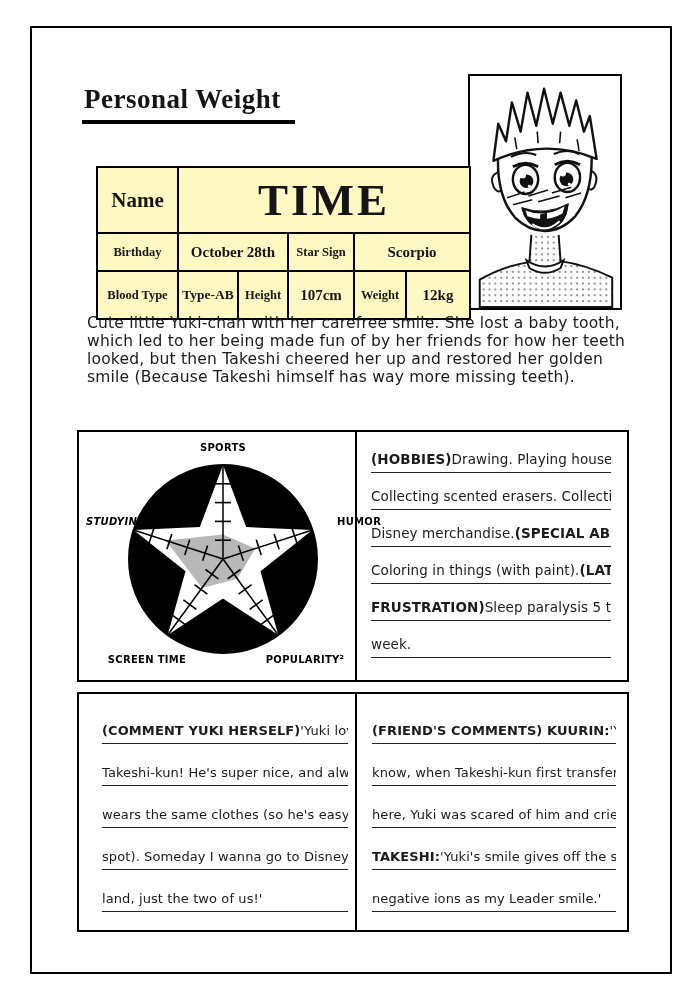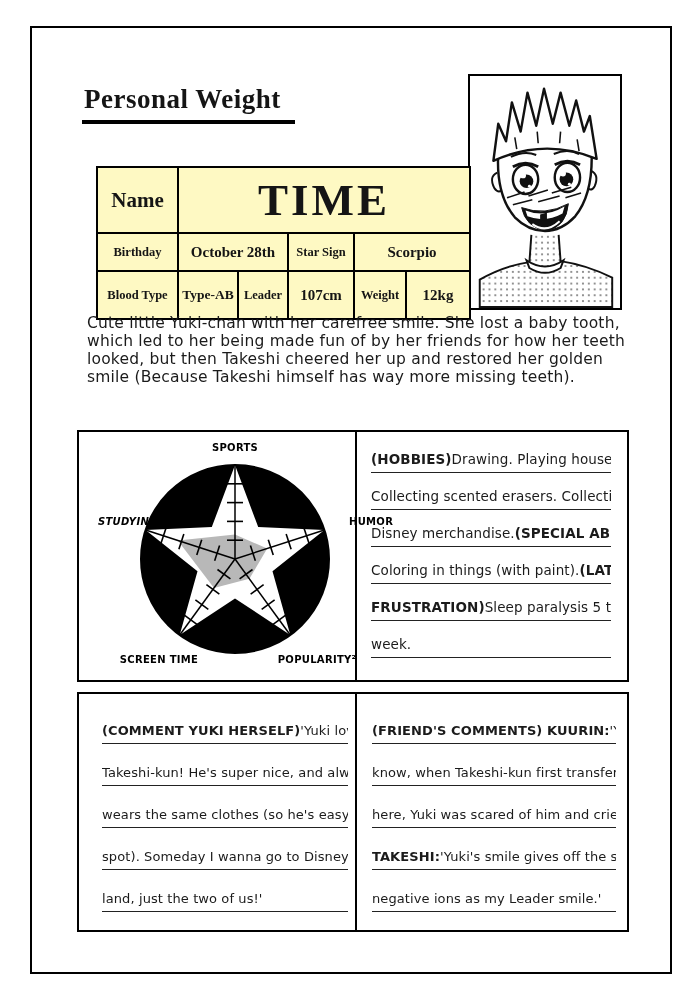--- a/index.html
+++ b/index.html
@@ -47,21 +47,21 @@
   .bio {
     position: absolute; left: 55px; top: 286px; width: 548px;
     font-size: 15.5px; line-height: 18px; letter-spacing: 0.2px; color: #1b1b1b;
   }
 
   
   .stats-box {
     position: absolute; left: 45px; top: 402px; width: 552px; height: 252px;
     border: 2.5px solid #000; background: #fff;
   }
-  .radar-wrap { position: absolute; left: 16px; top: 0; width: 308px; height: 247px; }
+  .radar-wrap { position: absolute; left: 4px; top: 0; width: 308px; height: 247px; }
   .radar-wrap svg { position: absolute; left: 0; top: 0; }
   .radar-label {
     position: absolute; font-size: 10px; font-weight: bold; letter-spacing: 0.3px;
     white-space: nowrap; color: #000;
   }
   .lbl-sports      { left: 140px; top: 10px;  transform: translateX(-50%); }
   .lbl-humor       { left: 232px; top: 84px; padding-left: 22px; }
   .lbl-popularity  { left: 222px; top: 222px; transform: translateX(-50%); }
   .lbl-screentime  { left: 64px;  top: 222px; transform: translateX(-50%); }
   .lbl-studying    { left: 3px;   top: 84px; font-style: italic; }
@@ -152,21 +152,21 @@
     </tr>
     <tr class="r2">
       <td class="lbl-sm">Birthday</td>
       <td class="val-md" colspan="2">October 28th</td>
       <td class="lbl-sm">Star Sign</td>
       <td class="val-md" colspan="2">Scorpio</td>
     </tr>
     <tr class="r3">
       <td class="lbl-sm">Blood Type</td>
       <td class="val-sm">Type-AB</td>
-      <td class="lbl-sm">Leader</td>
+      <td class="lbl-sm">Height</td>
       <td class="val-md">107cm</td>
       <td class="lbl-sm">Weight</td>
       <td class="val-md">12kg</td>
     </tr>
   </tbody>
     </table>
 
   <p class="bio">Cute little Yuki-chan with her carefree smile. She lost a baby tooth, which led to her being made fun of by her friends for how her teeth looked, but then Takeshi cheered her up and restored her golden smile (Because Takeshi himself has way more missing teeth).</p>
 
   <div class="stats-box">

